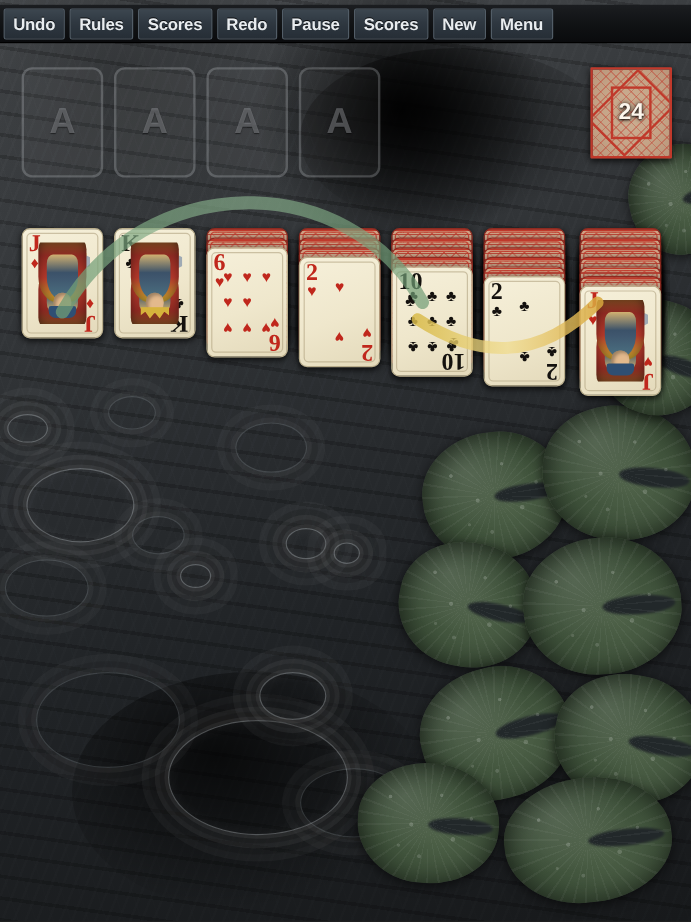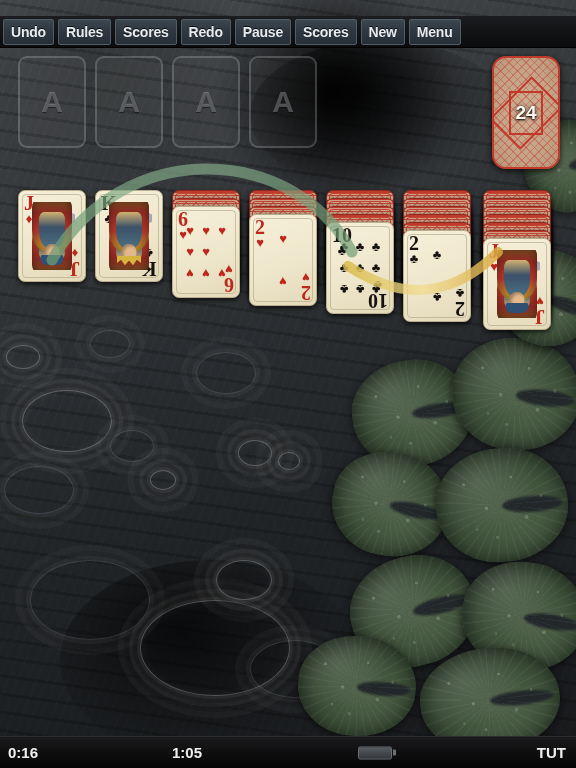--- a/index.html
+++ b/index.html
@@ -105,21 +105,21 @@
     width: 46%;
     height: 14%;
     background: #22282a;
     border-radius: 50%;
     filter: blur(1px);
   }
 
   
   .toolbar {
     position: absolute;
-    top: 16px; left: 0;
+    top: 4px; left: 0;
     width: 576px;
     height: 32px;
     background: linear-gradient(180deg, #1b1d20 0%, #101214 55%, #0a0b0d 100%);
     display: flex;
     align-items: center;
     gap: 4px;
     padding: 0 3px;
     z-index: 40;
     border-bottom: 1px solid #000;
   }
@@ -213,22 +213,22 @@
     background:
       repeating-linear-gradient(135deg,
         rgba(192,57,43,0.55) 0 1px, rgba(0,0,0,0) 1px 7px),
       repeating-linear-gradient(-135deg,
         rgba(192,57,43,0.45) 0 1px, rgba(0,0,0,0) 1px 7px);
   }
 
   
   .stock {
     position: absolute;
-    width: 68px; height: 113px;
-    border-radius: 14px;
+    width: 68px; height: 76px;
+    border-radius: 1px;
     border: 2px solid #c0392b;
     background:
       radial-gradient(ellipse at 50% 50%, #cdb094 0%, #c4a386 60%, #b9957a 100%);
     box-shadow: 0 2px 6px rgba(0,0,0,0.8);
     overflow: hidden;
     cursor: pointer;
     text-decoration: underline;
   }
   .stock .orn {
     position: absolute;
@@ -694,23 +694,14 @@
         <stop offset="0%" stop-color="#d9bb4a" stop-opacity="0.85"></stop>
         <stop offset="50%" stop-color="#f0dc8e" stop-opacity="0.75"></stop>
         <stop offset="100%" stop-color="#d9a93e" stop-opacity="0.85"></stop>
       </linearGradient>
     </defs>
     <path d="M 52 260 C 120 140, 290 140, 352 252" fill="none" stroke="url(#gGreen)" stroke-width="11" stroke-linecap="round"></path>
     <path d="M 348 266 C 400 300, 450 300, 498 252" fill="none" stroke="url(#gYellow)" stroke-width="10" stroke-linecap="round"></path>
   </svg>
 
 
-  <div class="statusbar">
-    <span class="sb-left">0:16</span>
-    <span class="sb-mid">1:05</span>
-    <span class="sb-batt">
-      <span class="batt-body"></span>
-        <span class="batt-nub"></span>
-    </span>
-    <span class="sb-right">TUT</span>
-  </div>
 
 </div>
 
 </body></html>

